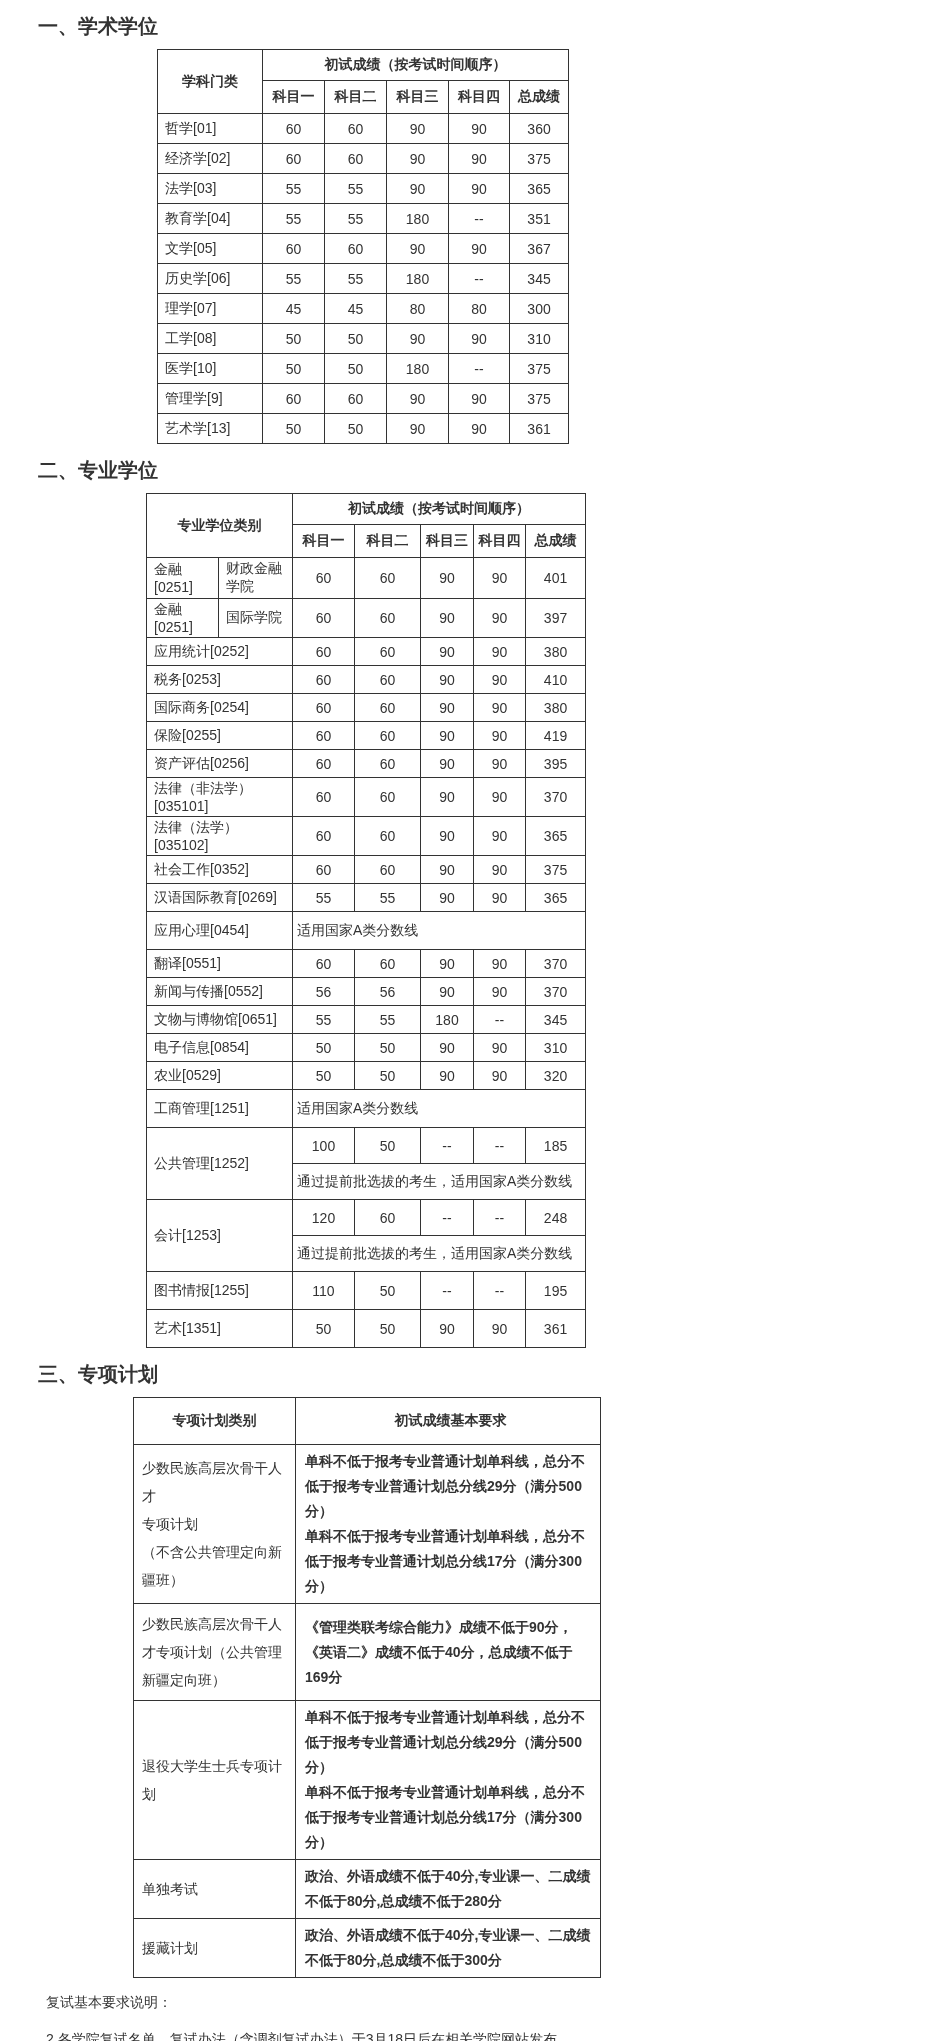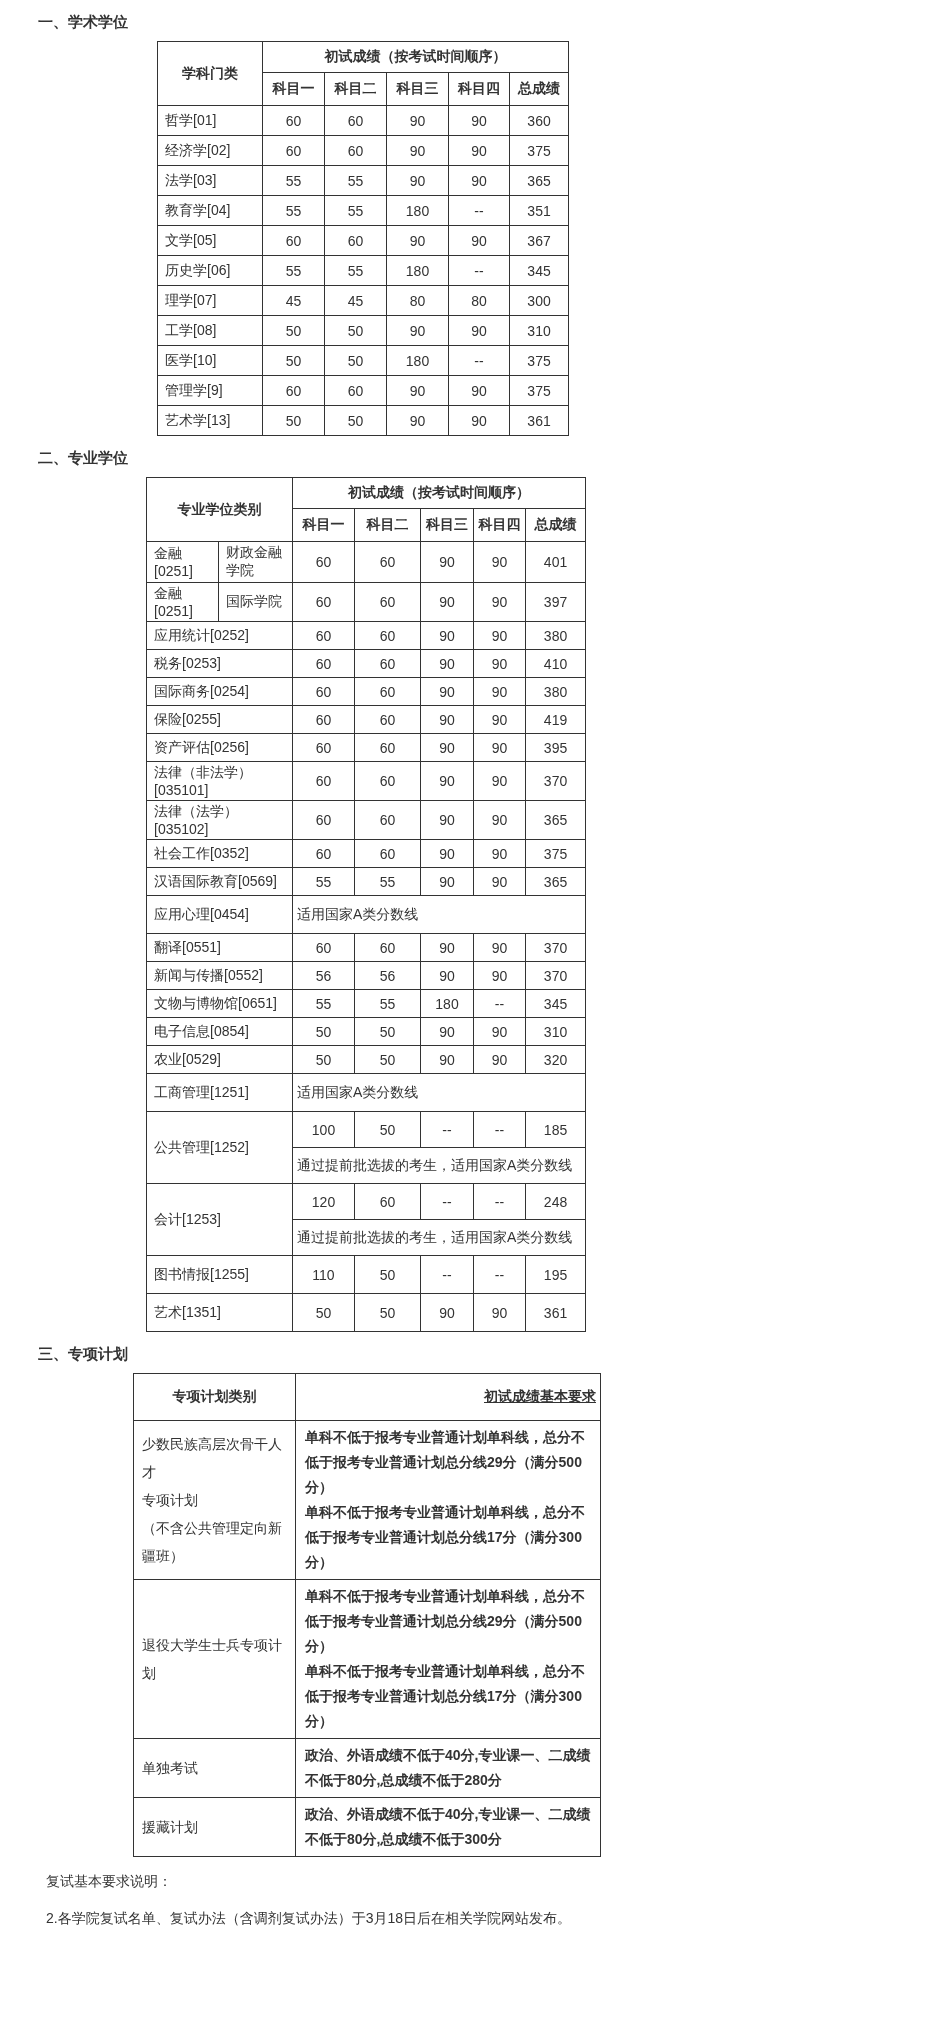--- a/index.html
+++ b/index.html
@@ -1,19 +1,19 @@
 <!DOCTYPE html>
 <html><head>
 <meta charset="utf-8">
 <style>
   html,body { margin:0; padding:0; background:#ffffff; }
   body { width:925px; font-family:"Liberation Sans","DejaVu Sans",sans-serif; color:#333333; }
   .page { width:925px; min-height:2041px; }
 
-  h2.sec { font-size:15px; font-weight:bold; color:#333; margin:0; padding:13px 0 9px 38px; }
+  h2.sec { font-size:20px; font-weight:bold; color:#333; margin:0; padding:13px 0 9px 38px; }
 
   table.score-table { border-collapse:collapse; table-layout:fixed; }
   .score-table th, .score-table td {
     border:1px solid #333; font-size:14px; color:#333;
     padding:2px 4px; overflow:hidden;
   }
   .score-table th { font-weight:bold; text-align:center;margin-left:43px; }
   td.num { text-align:center; font-family:"Liberation Sans","DejaVu Sans",sans-serif; }
   td.cat { text-align:left; padding-left:7px; }
 
@@ -30,21 +30,21 @@
   .t2 tbody tr { height:28px; }
   .t2 tbody tr.span-row { height:38px; }
   .t2 tbody tr.double-val { height:36px; }
   .t2 tbody tr.double-note { height:36px; }
   .t2 tbody tr.tall { height:38px; }
   .t2 td.note { }
 
   
   table.t3 { margin-left:133px; width:467px; }
   .t3 th { height:42px; }
-  .t3 th.req-h { text-align:right; padding-left:9px;text-decoration:underline; }
+  .t3 th.req-h { text-align:center; padding-left:9px; }
   .t3 td.cat3 { vertical-align:middle; padding:6px 8px; line-height:28px; }
   .t3 td.req { font-weight:bold; padding:4px 9px; line-height:25px; vertical-align:middle; }
 
   
   .notes { margin:12px 0 0 35px; width:858px; font-size:14px; line-height:25.5px; color:#333; }
   .notes p { margin:11px; }
   b { font-weight:bold; }
 </style>
 </head>
 <body>
@@ -269,21 +269,21 @@
         </tr>
         <tr>
           <td class="cat" colspan="2">社会工作[0352]</td>
           <td class="num">60</td>
           <td class="num">60</td>
           <td class="num">90</td>
           <td class="num">90</td>
           <td class="num">375</td>
         </tr>
         <tr>
-          <td class="cat" colspan="2">汉语国际教育[0569]</td>
+          <td class="cat" colspan="2">汉语国际教育[0269]</td>
           <td class="num">55</td>
           <td class="num">55</td>
           <td class="num">90</td>
           <td class="num">90</td>
           <td class="num">365</td>
         </tr>
         <tr class="span-row">
           <td class="cat" colspan="2">应用心理[0454]</td>
           <td class="note" colspan="5">适用国家A类分数线</td>
         </tr>
@@ -387,20 +387,26 @@
     </thead>
     <tbody id="t3-body">
         <tr>
           <td class="cat3">少数民族高层次骨干人才<br>专项计划<br>（不含公共管理定向新疆班）</td>
           <td class="req">
             <div>单科不低于报考专业普通计划单科线，总分不低于报考专业普通计划总分线29分（满分500分）</div>
             <div>单科不低于报考专业普通计划单科线，总分不低于报考专业普通计划总分线17分（满分300分）</div>
           </td>
         </tr>
         <tr>
+          <td class="cat3">少数民族高层次骨干人才专项计划（公共管理新疆定向班）</td>
+          <td class="req">
+            <div>《管理类联考综合能力》成绩不低于90分，《英语二》成绩不低于40分，总成绩不低于169分</div>
+          </td>
+        </tr>
+        <tr>
           <td class="cat3">退役大学生士兵专项计划</td>
           <td class="req">
             <div>单科不低于报考专业普通计划单科线，总分不低于报考专业普通计划总分线29分（满分500分）</div>
             <div>单科不低于报考专业普通计划单科线，总分不低于报考专业普通计划总分线17分（满分300分）</div>
           </td>
         </tr>
         <tr>
           <td class="cat3">单独考试</td>
           <td class="req">
             <div>政治、外语成绩不低于40分,专业课一、二成绩不低于80分,总成绩不低于280分</div>

